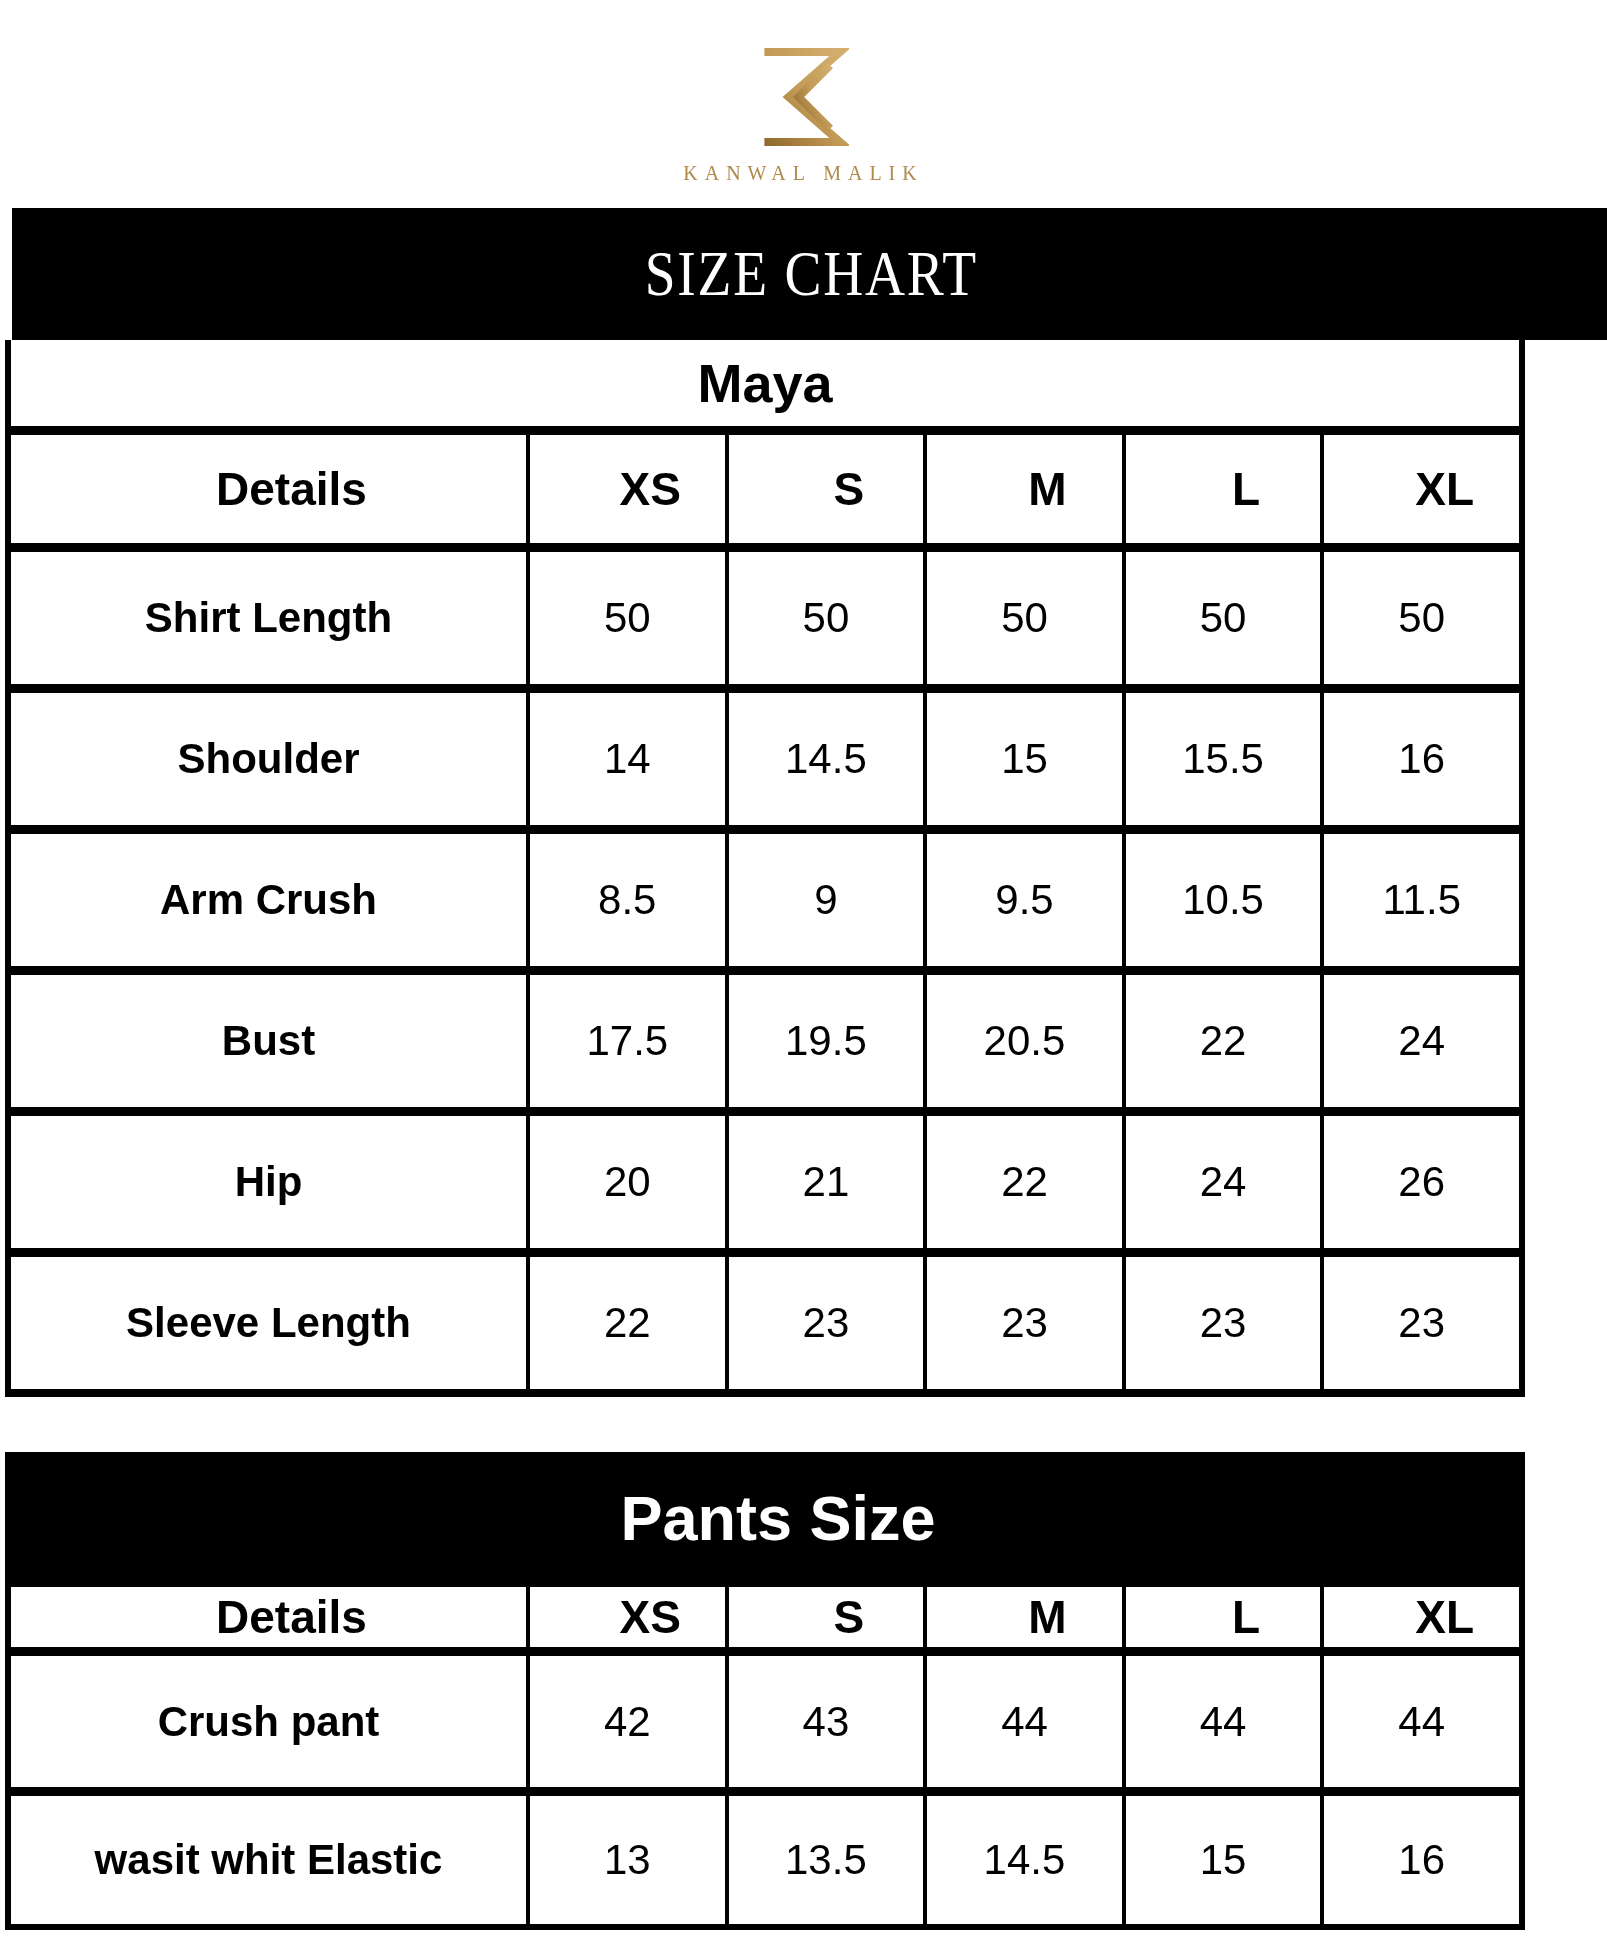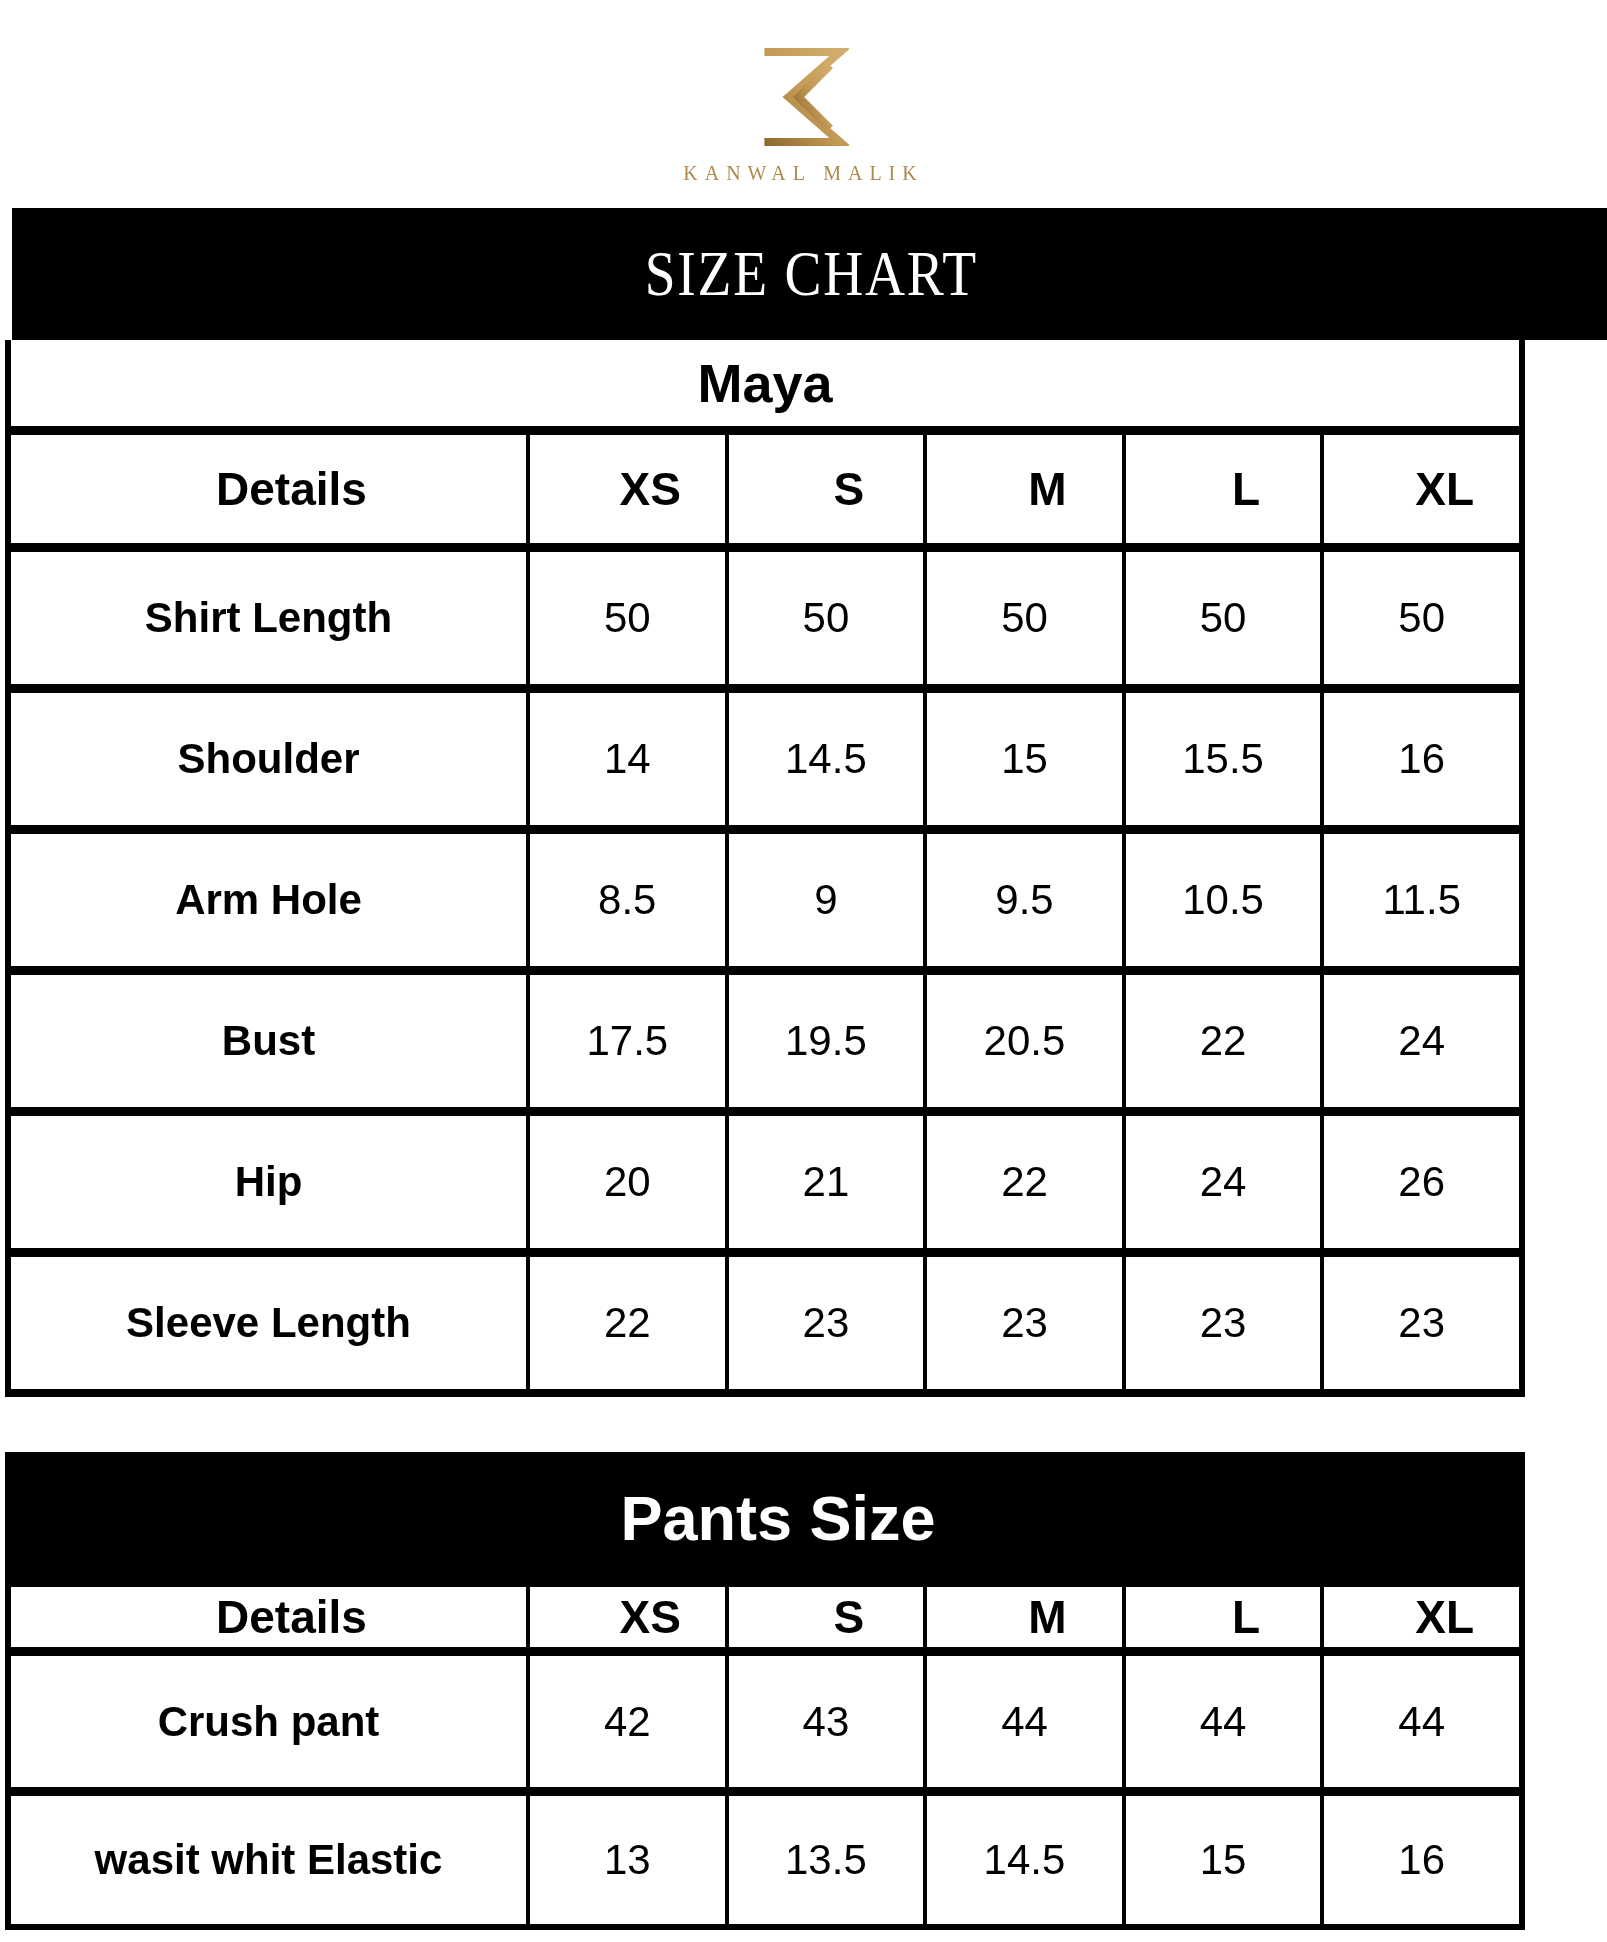--- a/index.html
+++ b/index.html
@@ -123,21 +123,21 @@
         <span class="val">15</span>
       </div>
     <div class="cell">
         <span class="val">15.5</span>
       </div>
     <div class="cell">
         <span class="val">16</span>
       </div>
 
     <div class="cell">
-        <span class="rowlabel">Arm Hole</span>
+        <span class="rowlabel">Arm Crush</span>
       </div>
     <div class="cell">
         <span class="val">8.5</span>
       </div>
     <div class="cell">
         <span class="val">9</span>
       </div>
     <div class="cell">
         <span class="val">9.5</span>
       </div>

